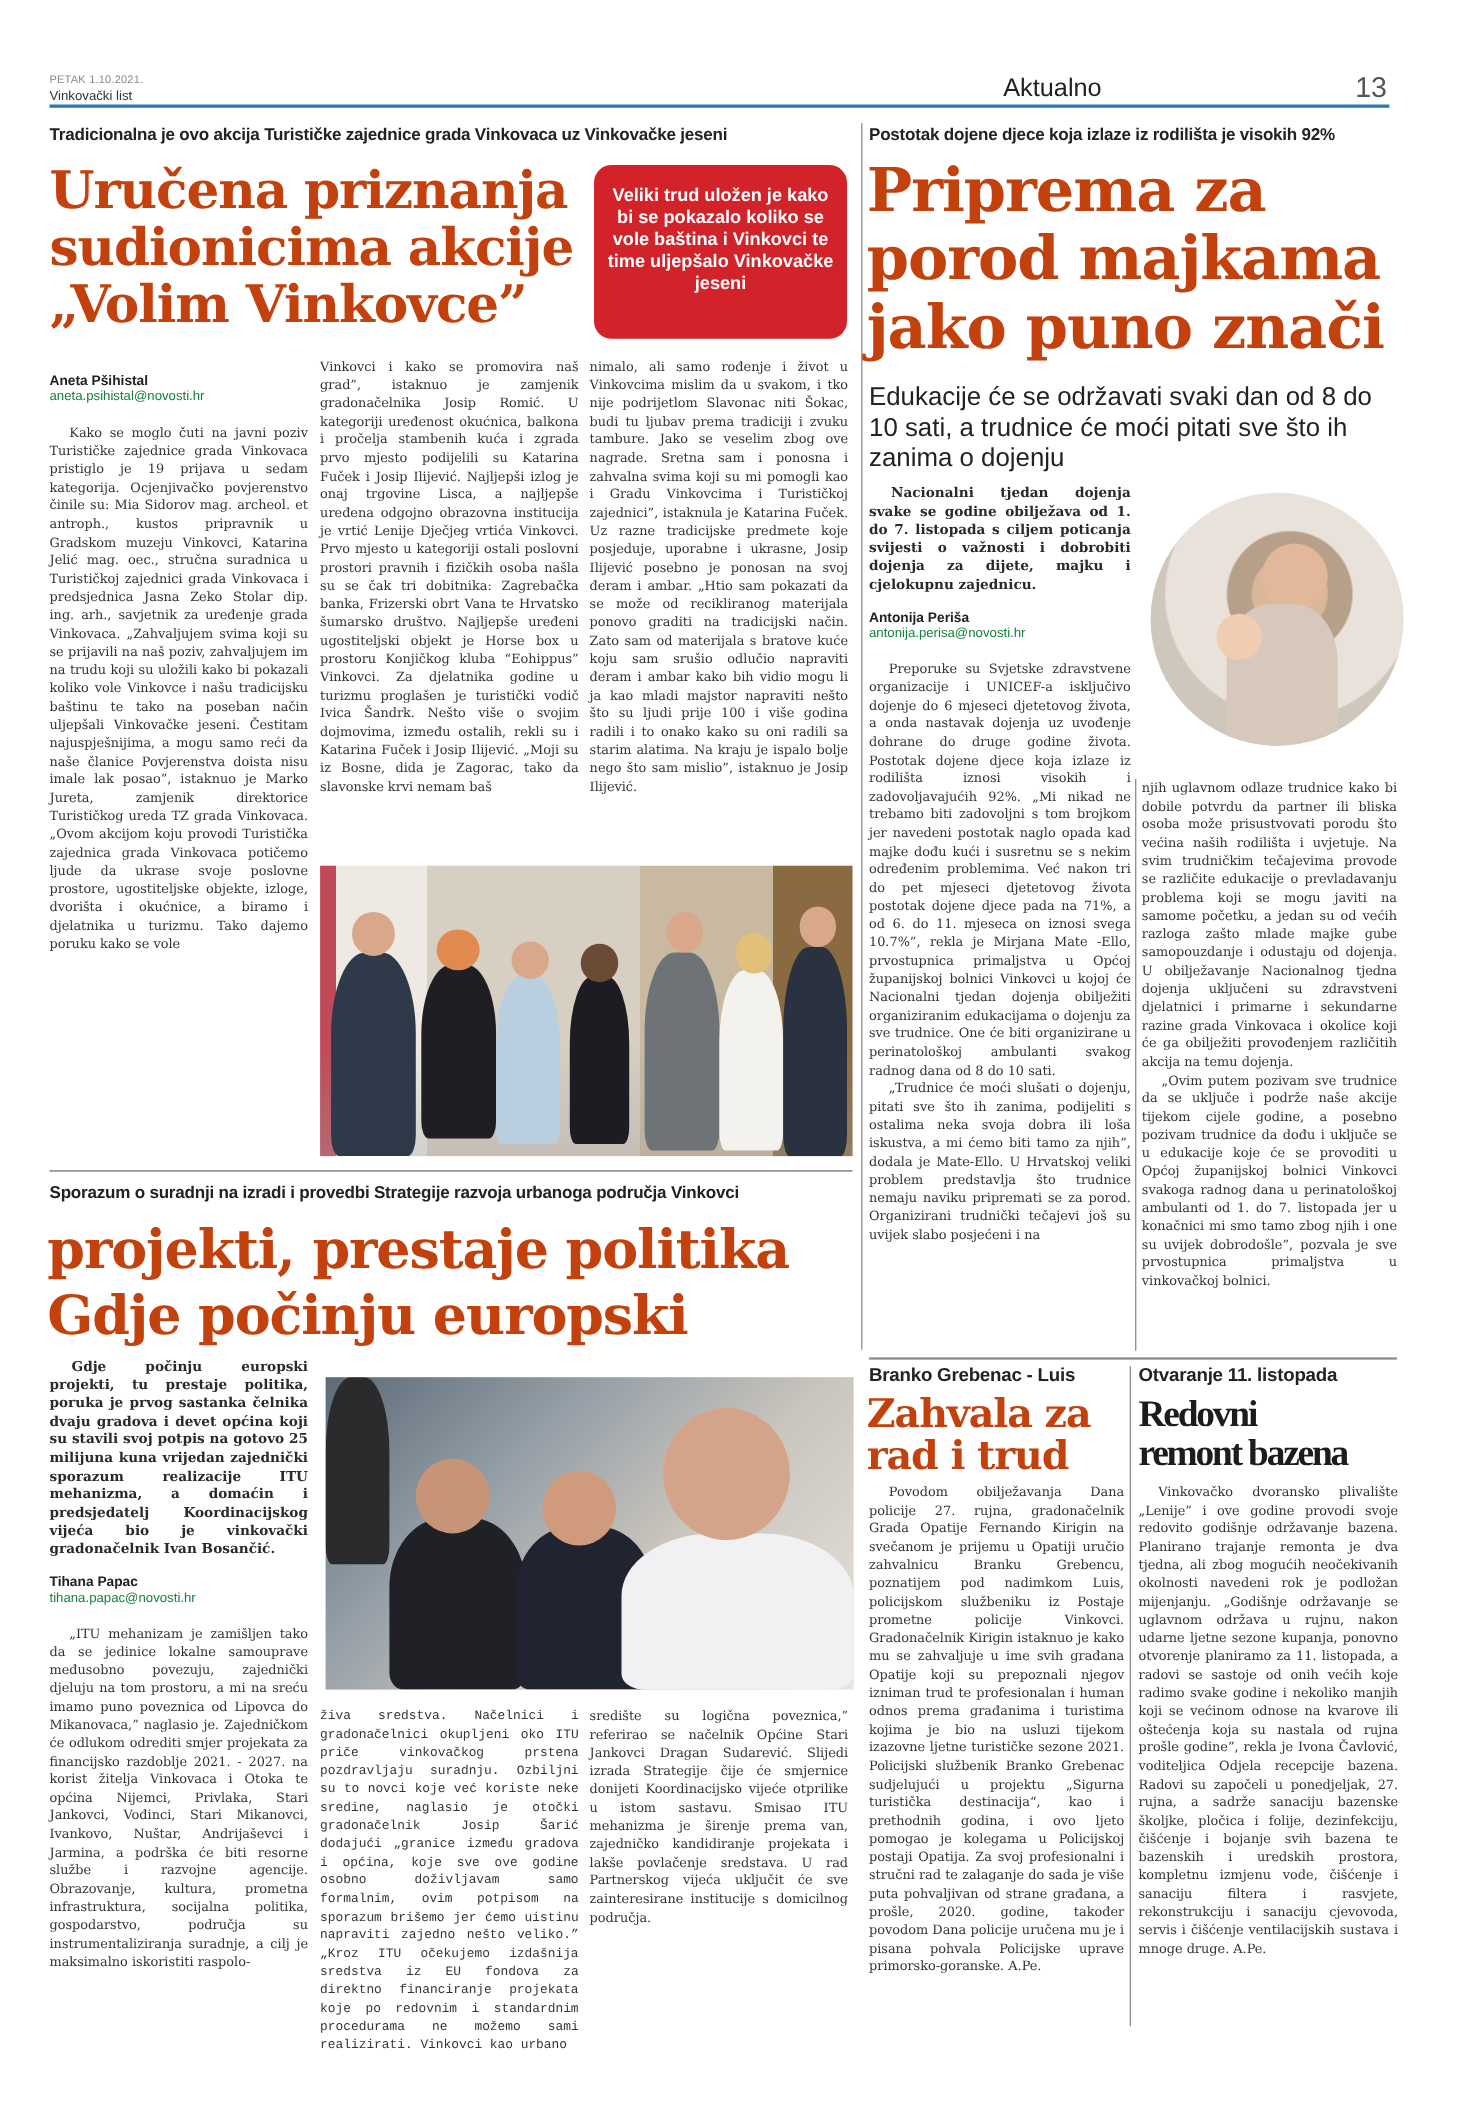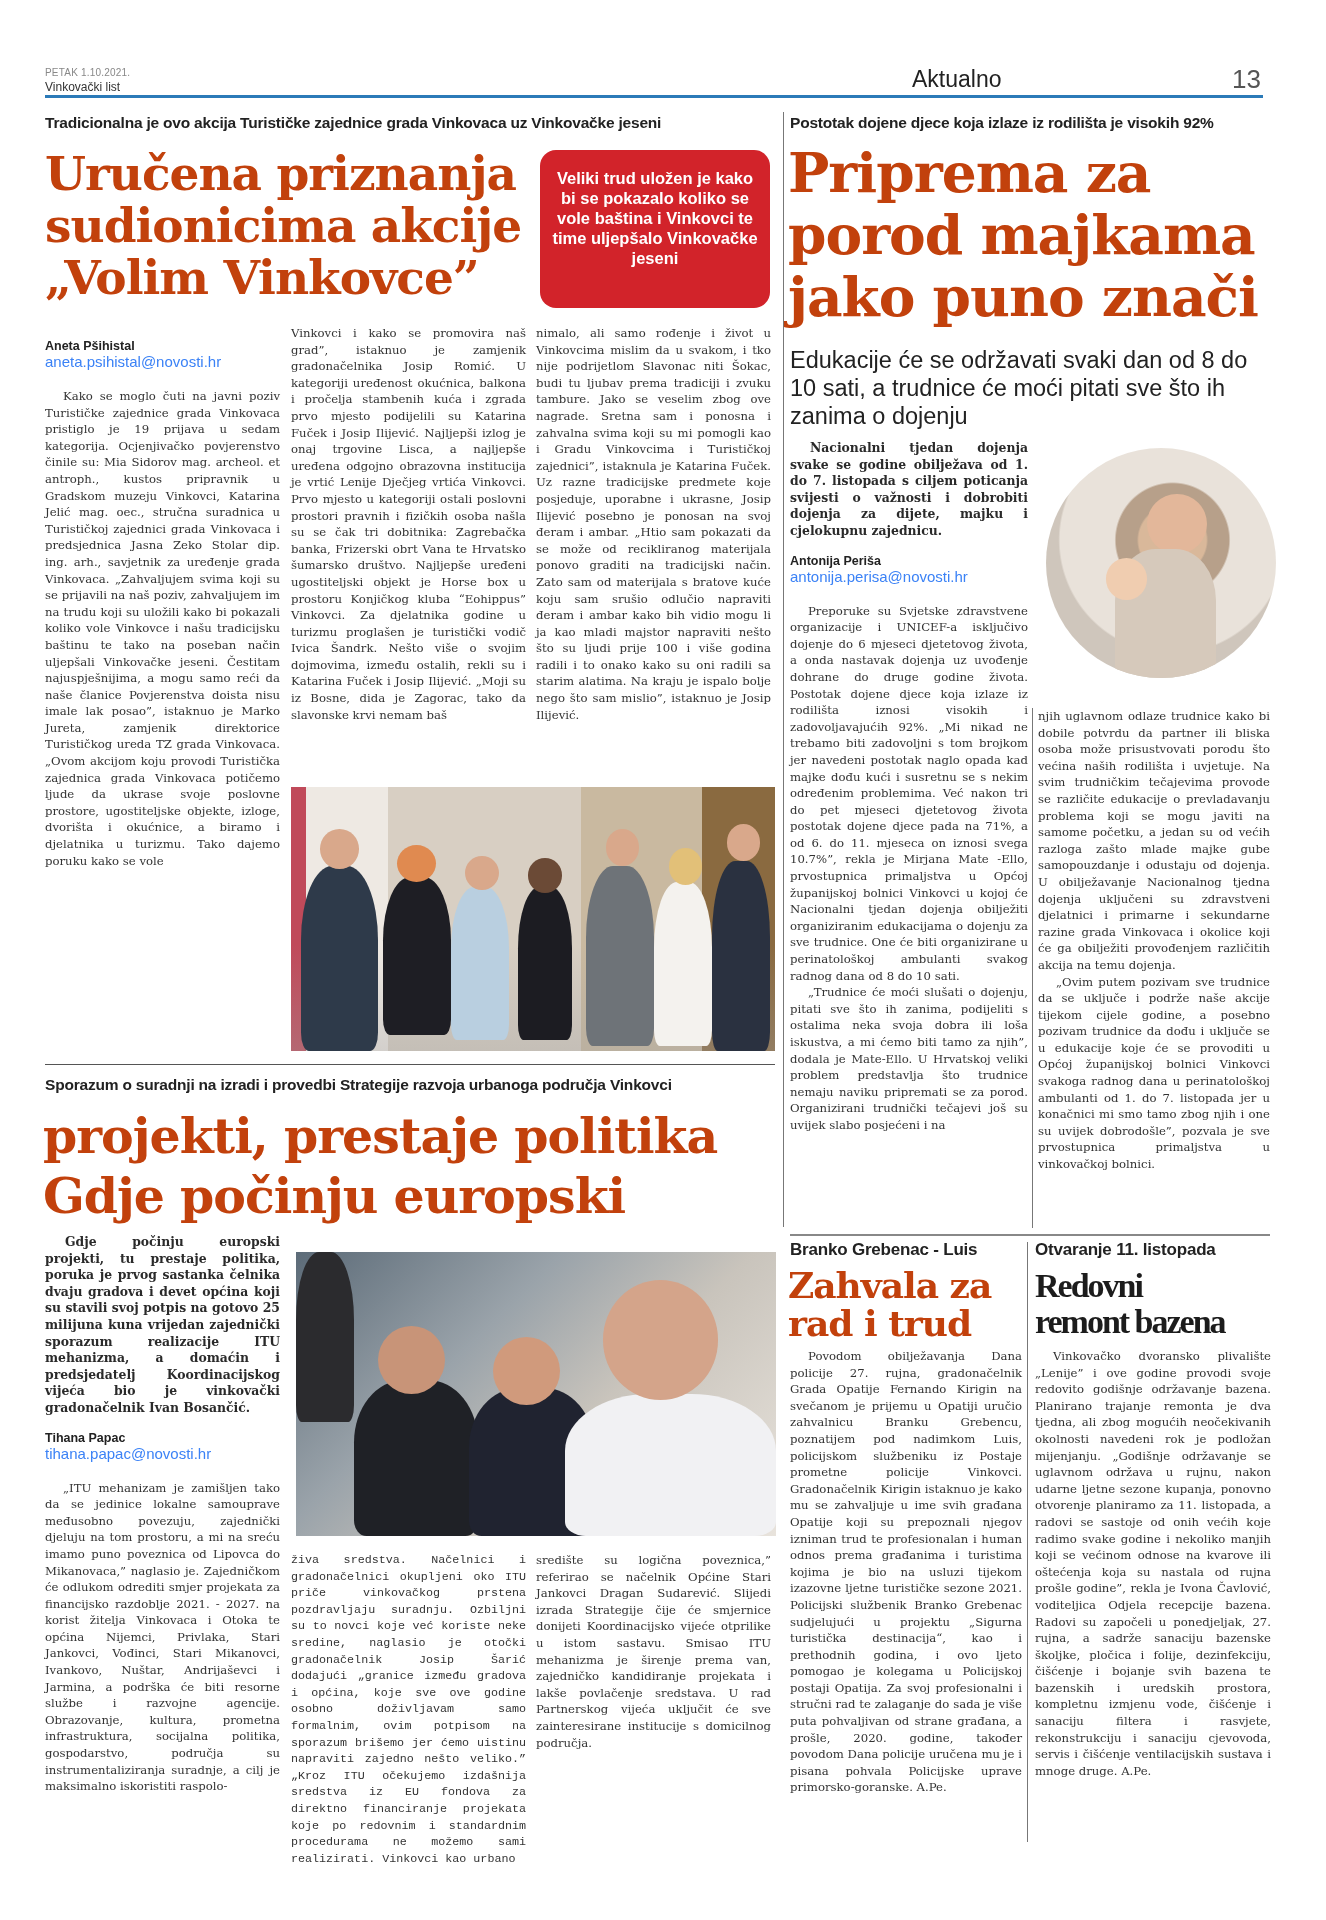--- a/index.html
+++ b/index.html
@@ -15,21 +15,21 @@
   #hdr-section { left: 912px; top: 66px; font-size: 23px; color: #222; }
   #hdr-page { left: 1232px; top: 64px; font-size: 26px; color: #555; font-weight: 300; }
   #hdr-rule { left: 45px; top: 95px; width: 1218px; height: 3px; background: #2b7ab8; }
 
   .kicker { font-family: "Liberation Sans", sans-serif; font-weight: bold; font-size: 15.5px; color: #222; letter-spacing: -0.2px; white-space: nowrap; }
   .headline { font-family: "DejaVu Serif", serif; font-weight: bold; color: #c2410c; line-height: 1.0; letter-spacing: -1px; }
   .bodycol { font-family: "DejaVu Serif", serif; font-size: 11.7px; line-height: 16.6px; text-align: justify; color: #333; hyphens: auto; }
   .bodycol p { text-indent: 18px; }
   .lead { font-family: "DejaVu Serif", serif; font-weight: bold; font-size: 12.4px; line-height: 16.6px; text-align: justify; color: #2a2a2a; text-indent: 20px; }
   .author { font-family: "Liberation Sans", sans-serif; font-weight: bold; font-size: 12.5px; color: #222; }
-  .email { font-family: "Liberation Sans", sans-serif; font-size: 15px; color: #3b82f6; }
+  .email { font-family: "Liberation Sans", sans-serif; font-size: 12px; color: #15803d; }
   .vrule { width: 1px; background: #777; }
   .hrule { height: 1px; background: #555; }
 
   
   #callout { left: 540px; top: 150px; width: 230px; height: 158px; background: #d2232a; border-radius: 16px;
              color: #fff; font-family: "Liberation Sans", sans-serif; font-weight: bold; font-size: 16.5px; line-height: 20px;
              text-align: center; padding: 18px 12px; }
 
   
   .photo { overflow: hidden; }

